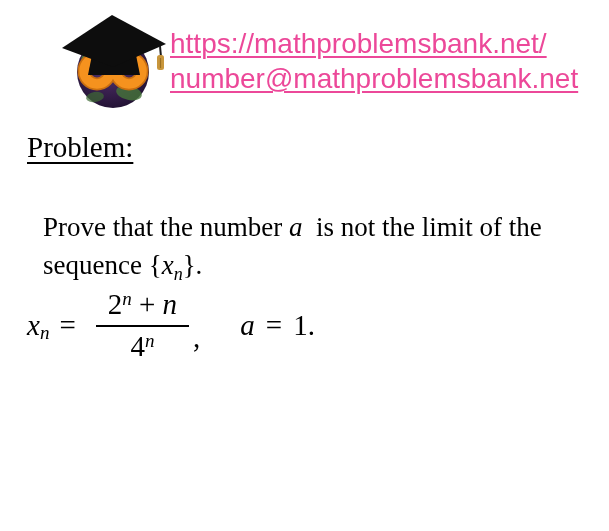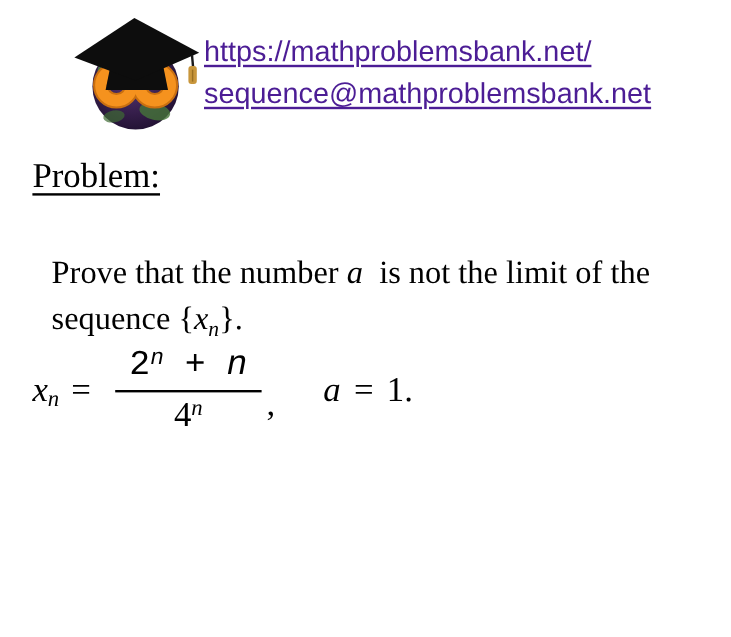--- a/index.html
+++ b/index.html
@@ -22,23 +22,23 @@
   }
   .links {
     position: absolute;
     left: 170px;
     top: 26px;
     display: flex;
     flex-direction: column;
   }
   .link {
     font-family: "Liberation Sans", sans-serif;
-    font-size: 24px;
+    font-size: 28px;
     line-height: 35px;
-    color: #4c1d95;
+    color: #ec4899;
     text-decoration: underline;
     text-decoration-thickness: 2px;
     text-underline-offset: 3px;
     white-space: pre;
     cursor: pointer;
   }
 
   
   .heading {
     position: absolute;
@@ -87,21 +87,20 @@
   .formula span { white-space: pre; }
   .frac {
     display: inline-flex;
     flex-direction: column;
     align-items: center;
     margin: 0 4px 0 10px;
   }
   .frac .num {
     padding: 0 12px 4px 12px;
     border-bottom: 2.5px solid #000;
-    font-family: Liberation Mono, monospace;
   }
   .frac .den { padding-top: 3px; text-align: center; }
   .exp {
     font-size: 19px;
     font-style: italic;
     position: relative;
     top: -9px;
   }
   .lhs-sub {
     font-size: 19px;
@@ -149,21 +148,21 @@
           <polygon points="57,10 111,39 58,62 7,43" fill="#0d0d0d"></polygon>
 
           <line x1="105" y1="41" x2="106" y2="52" stroke="#1a1a1a" stroke-width="2"></line>
           <rect x="102" y="50" width="7" height="15" rx="2.5" fill="#c8963c"></rect>
           <line x1="105.5" y1="53" x2="105.5" y2="63" stroke="#9a6f22" stroke-width="1.2"></line>
         </g>
       </svg>
     </div>
     <nav class="links">
       <a class="link">https://mathproblemsbank.net/</a>
-      <a class="link">sequence@mathproblemsbank.net</a>
+      <a class="link">number@mathproblemsbank.net</a>
     </nav>
   </header>
 
   <main>
     <h2 class="heading">Problem:</h2>
 
     <p class="statement"><span>Prove that the number </span><span class="it">a</span><span>  is not the limit of the</span><br><span>sequence {</span><span class="it">x</span><span class="sub-n">n</span><span>}.</span></p>
 
     <div class="formula">
       <span class="it">x</span>

